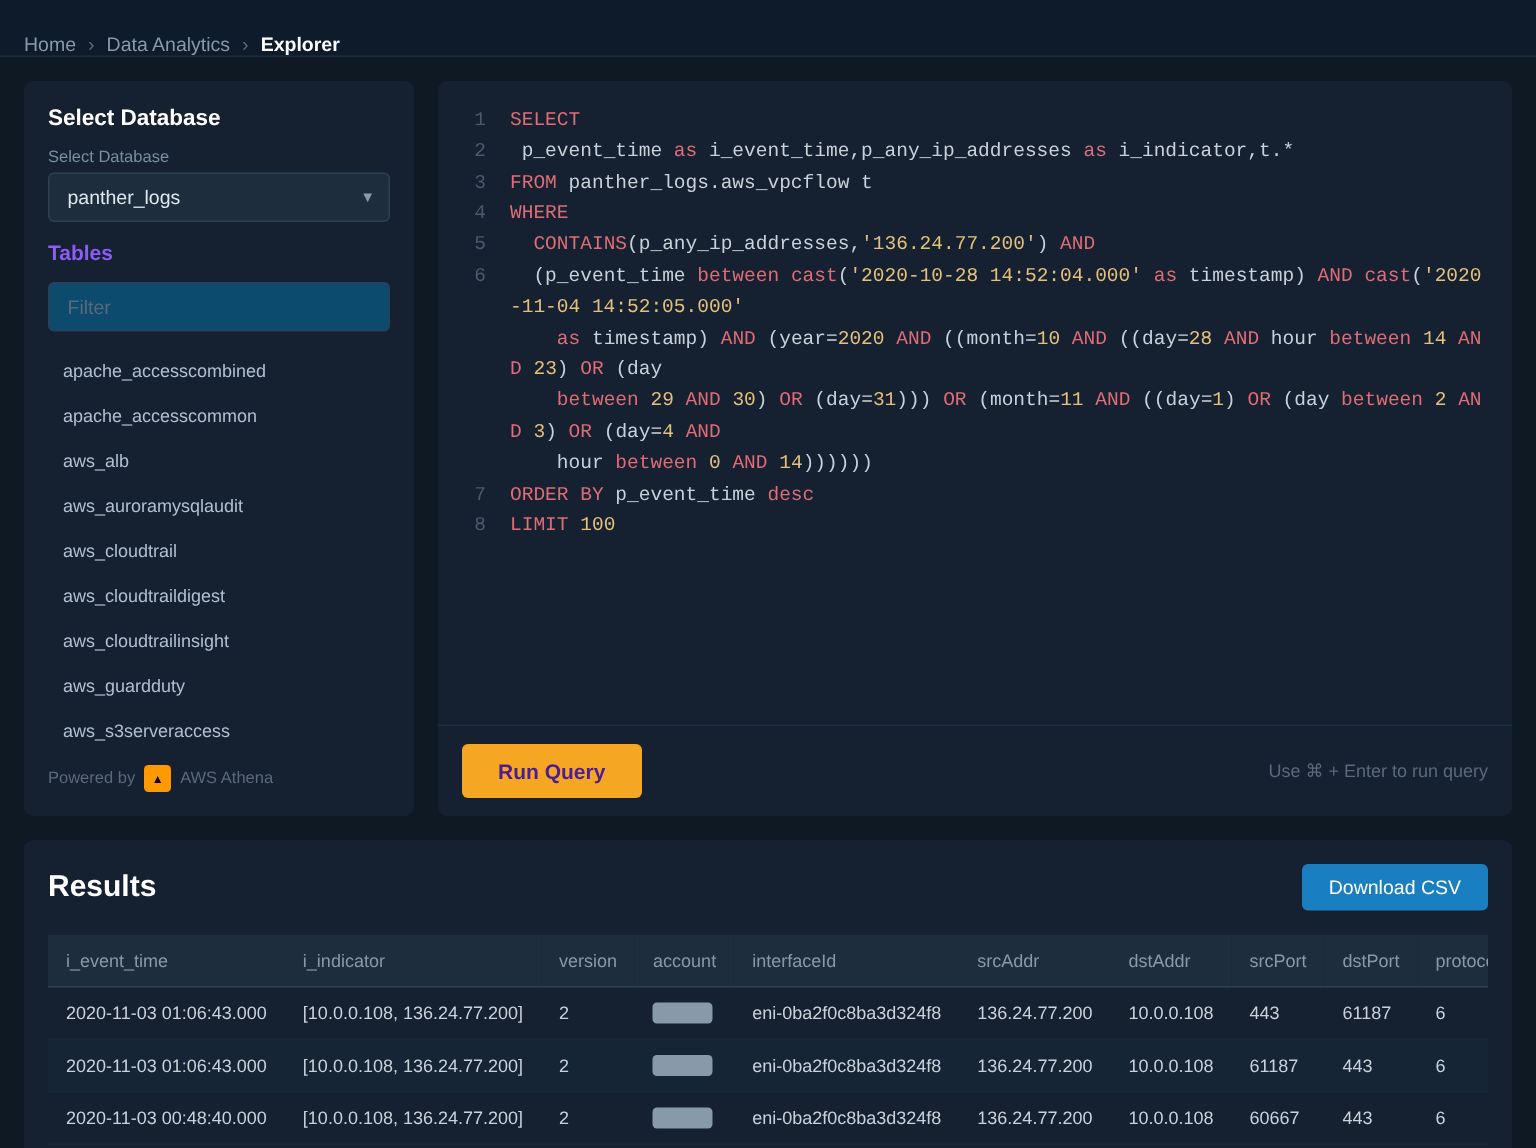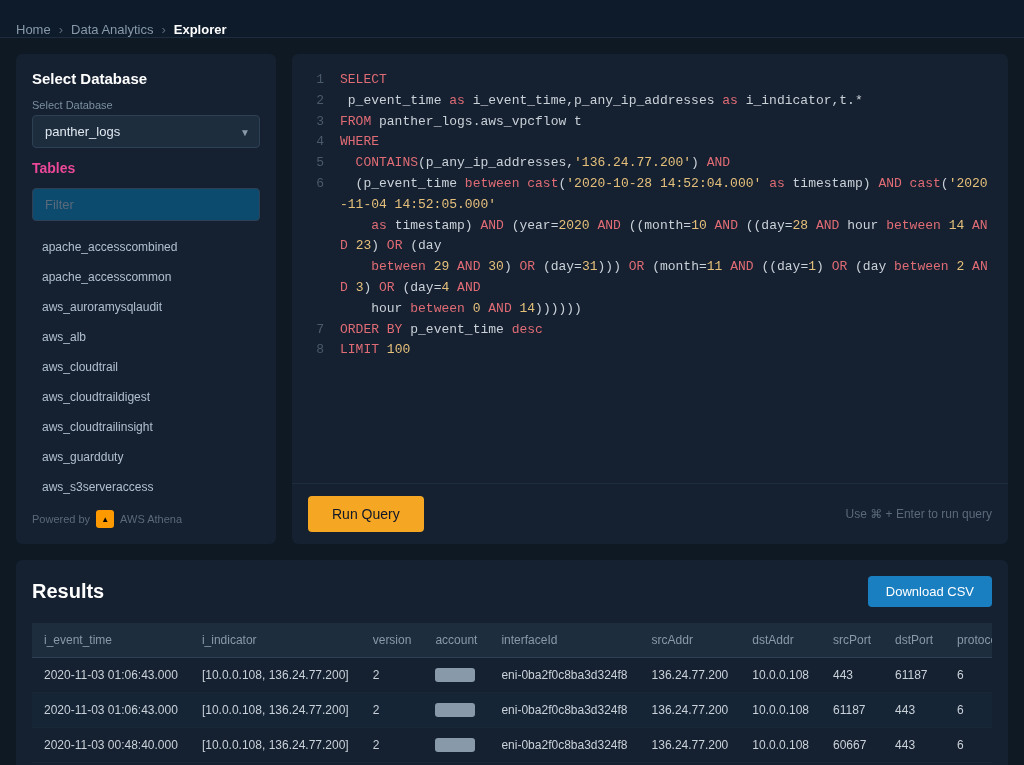--- a/index.html
+++ b/index.html
@@ -86,21 +86,21 @@
       top: 50%;
       transform: translateY(-50%);
       color: #8899aa;
       font-size: 10px;
       pointer-events: none;
     }
 
     .tables-title {
       font-size: 14px;
       font-weight: 600;
-      color: #ec4899;
+      color: #8b5cf6;
     }
 
     .filter-input {
       width: 100%;
       background: #0c4a6e;
       border: 1px solid #2e4055;
       border-radius: 4px;
       padding: 8px 12px;
       color: #c9d1d9;
       font-size: 13px;
@@ -190,26 +190,26 @@
     .query-footer {
       padding: 12px 16px;
       border-top: 1px solid #1e2d3d;
       display: flex;
       align-items: center;
       justify-content: space-between;
     }
 
     .run-query-btn {
       background: #f5a623;
-      color: #0f172a;
+      color: #4c1d95;
       border: none;
       border-radius: 4px;
       padding: 10px 24px;
       font-size: 14px;
-      font-weight: 400;
+      font-weight: 700;
       cursor: pointer;
     }
 
     .shortcut-hint {
       color: #5a6a7a;
       font-size: 12px;
     }
 
     
     .results-section {
@@ -299,22 +299,22 @@
         </div>
       </div>
 
       <h3 class="tables-title">Tables</h3>
 
       <input class="filter-input" type="text" placeholder="Filter" style="">
 
       <div class="table-list" id="table-list">
           <div class="table-item">apache_accesscombined</div>
           <div class="table-item">apache_accesscommon</div>
+          <div class="table-item">aws_alb</div>
           <div class="table-item">aws_auroramysqlaudit</div>
-          <div class="table-item">aws_alb</div>
           <div class="table-item">aws_cloudtrail</div>
           <div class="table-item">aws_cloudtraildigest</div>
           <div class="table-item">aws_cloudtrailinsight</div>
           <div class="table-item">aws_guardduty</div>
           <div class="table-item">aws_s3serveraccess</div>
         </div>
 
       <div class="sidebar-footer">
         <span>Powered by</span>
         <span class="aws-icon">▲</span>

